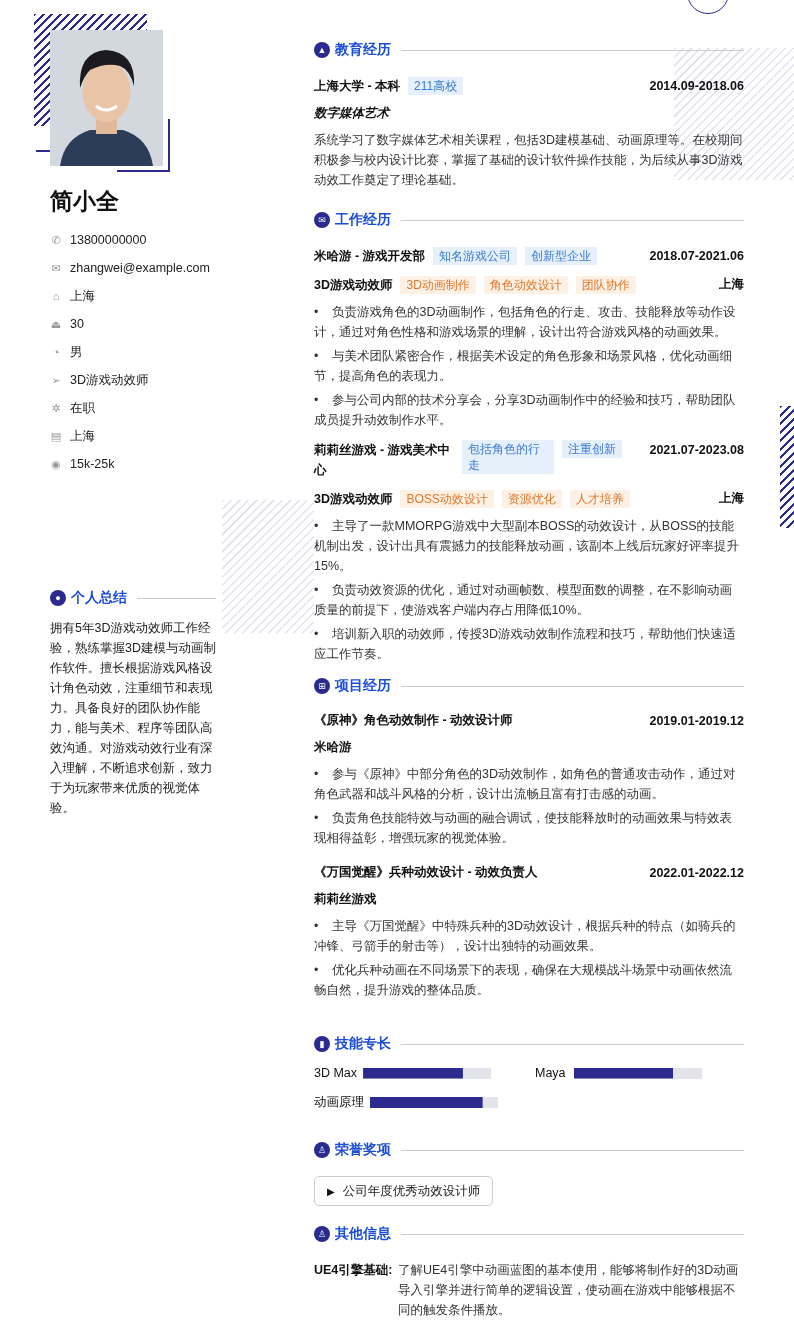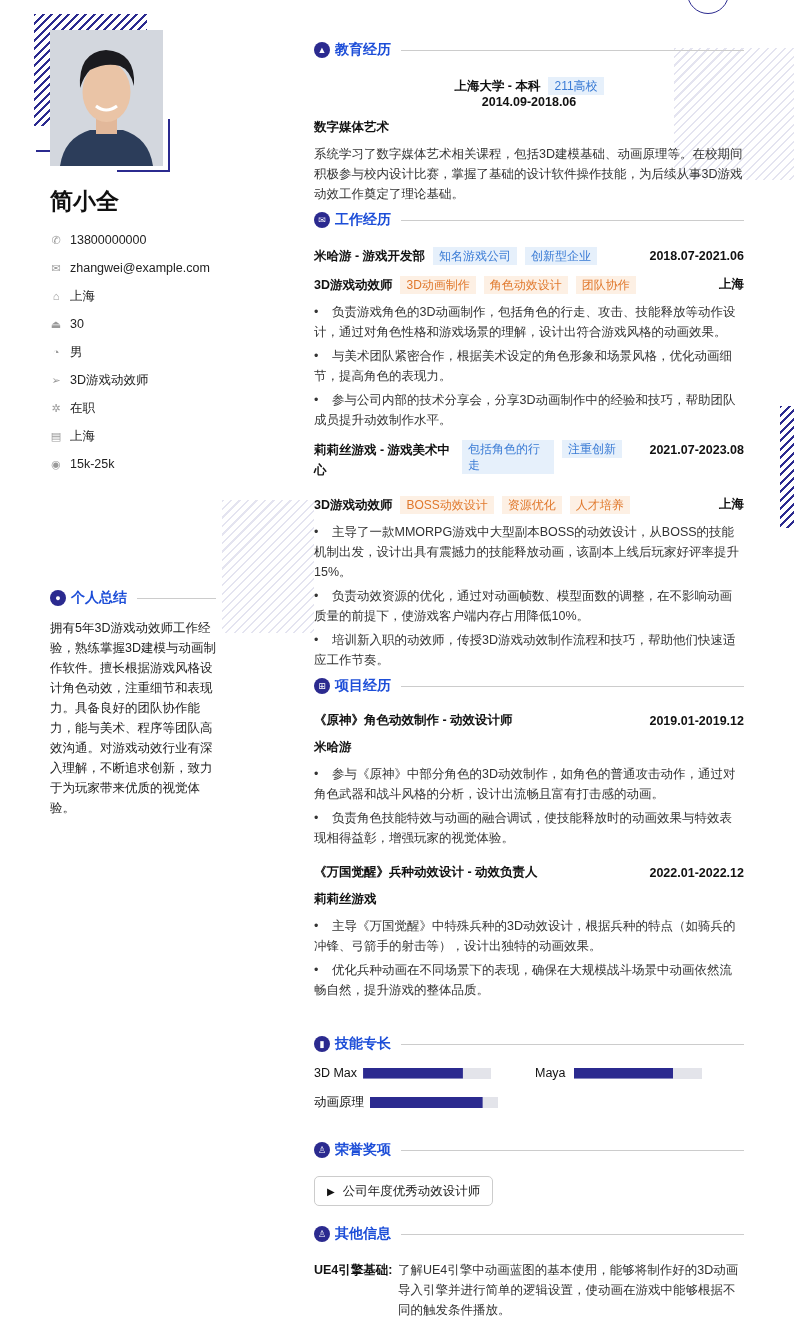--- a/index.html
+++ b/index.html
@@ -107,25 +107,25 @@
   </div>
   <p>拥有5年3D游戏动效师工作经验，熟练掌握3D建模与动画制作软件。擅长根据游戏风格设计角色动效，注重细节和表现力。具备良好的团队协作能力，能与美术、程序等团队高效沟通。对游戏动效行业有深入理解，不断追求创新，致力于为玩家带来优质的视觉体验。</p>
 </div>
 
 <div class="abs main" style="top:40px;">
   <div class="sec-head">
     <span class="sec-ic">▲</span>
     <span class="sec-title">教育经历</span>
     <span class="sec-line"></span>
   </div>
-  <div class="row" style="margin-top:16px;flex-direction:column;">
+  <div class="row" style="margin-top:16px;">
     <div><span class="t-strong">上海大学 - 本科</span><span class="tag-b">211高校</span></div>
     <span class="date">2014.09-2018.06</span>
   </div>
-  <div class="t-strong" style="margin-top:10px;">数字媒体艺术</div>
+  <div class="t-strong" style="margin-top:10px;font-style:italic;">数字媒体艺术</div>
   <p class="para" style="margin-top:8px;">系统学习了数字媒体艺术相关课程，包括3D建模基础、动画原理等。在校期间积极参与校内设计比赛，掌握了基础的设计软件操作技能，为后续从事3D游戏动效工作奠定了理论基础。</p>
 </div>
 
 <div class="abs main" style="top:210px;">
   <div class="sec-head">
     <span class="sec-ic">✉</span>
     <span class="sec-title">工作经历</span>
     <span class="sec-line"></span>
   </div>
 
@@ -144,21 +144,21 @@
   </div>
 
   <div class="row" style="margin-top:10px;align-items:flex-start;">
     <div style="display:flex;align-items:flex-start;">
       <span class="t-strong" style="width:140px;line-height:20px;">莉莉丝游戏 - 游戏美术中心</span>
       <span class="tag-b" style="width:80px;">包括角色的行走</span>
       <span class="tag-b" style="width:48px;">注重创新</span>
     </div>
     <span class="date" style="line-height:20px;">2021.07-2023.08</span>
   </div>
-  <div class="row" style="margin-top:15px;">
+  <div class="row" style="margin-top:9px;">
     <div><span class="t-strong">3D游戏动效师</span><span class="tag-o">BOSS动效设计</span><span class="tag-o">资源优化</span><span class="tag-o">人才培养</span></div>
     <span class="t-strong">上海</span>
   </div>
   <div style="margin-top:8px;">
     <p class="bul">主导了一款MMORPG游戏中大型副本BOSS的动效设计，从BOSS的技能机制出发，设计出具有震撼力的技能释放动画，该副本上线后玩家好评率提升15%。</p>
     <p class="bul">负责动效资源的优化，通过对动画帧数、模型面数的调整，在不影响动画质量的前提下，使游戏客户端内存占用降低10%。</p>
     <p class="bul">培训新入职的动效师，传授3D游戏动效制作流程和技巧，帮助他们快速适应工作节奏。</p>
   </div>
 </div>
 

